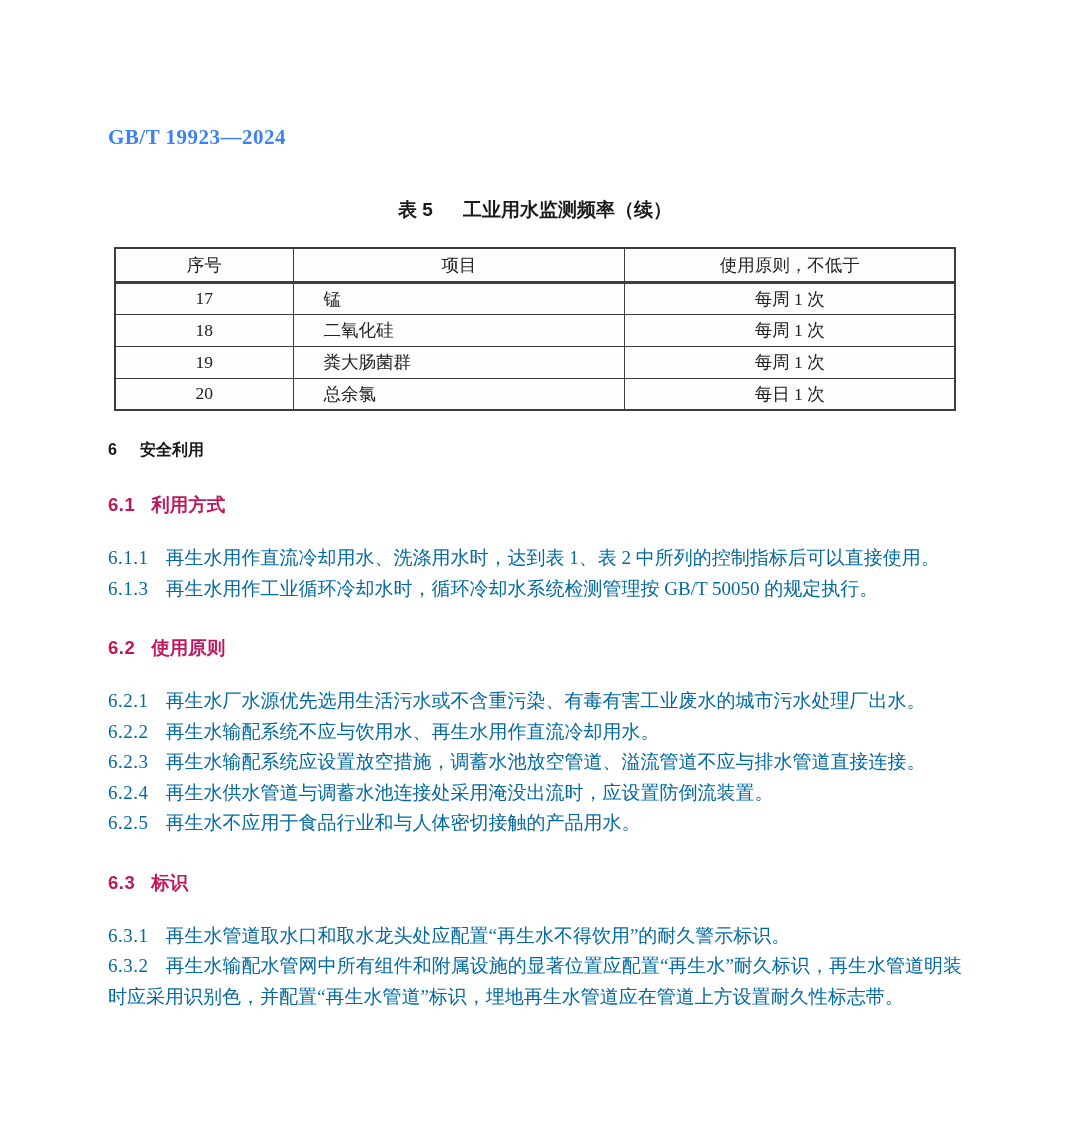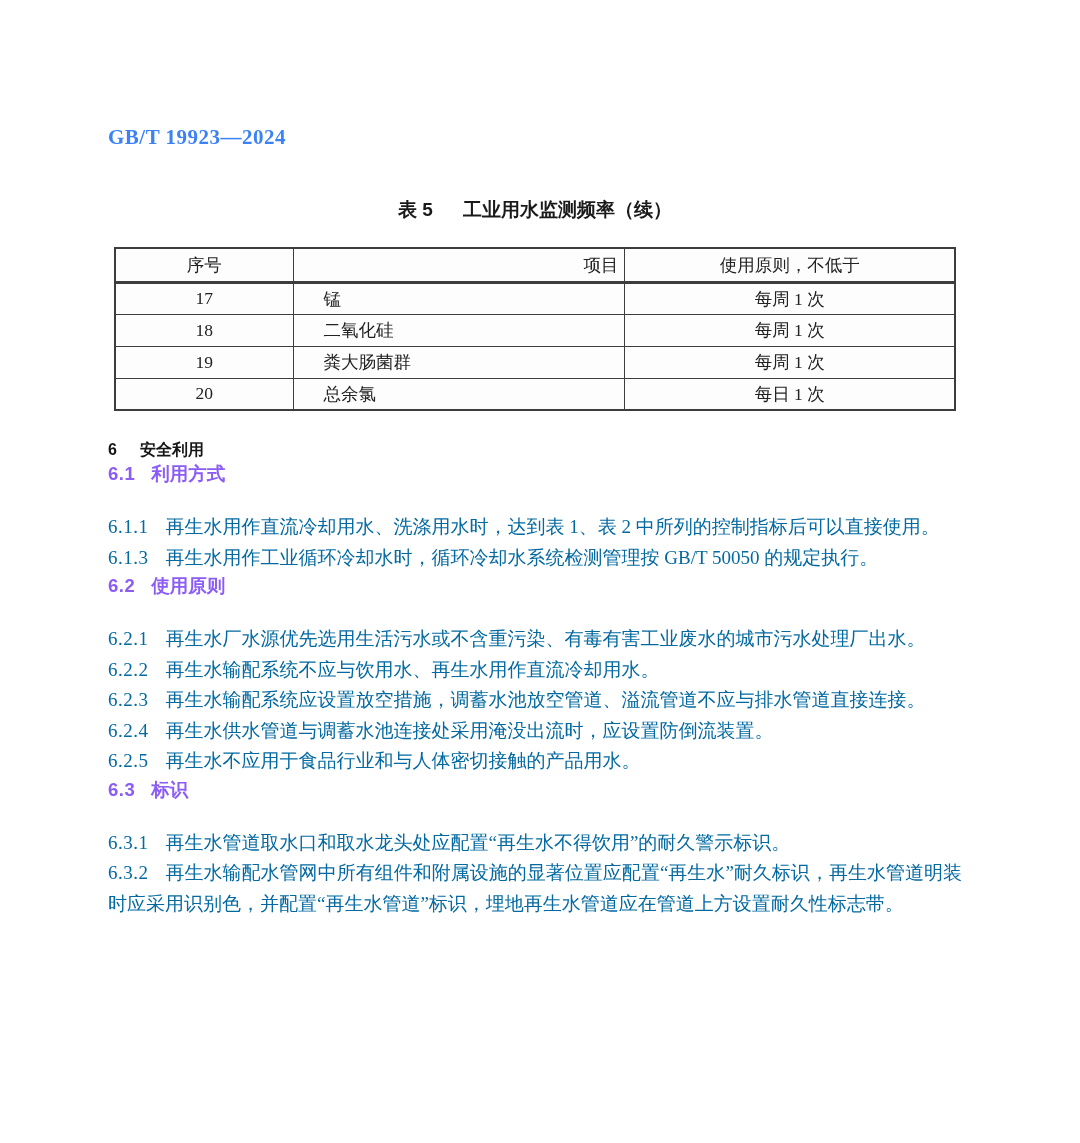--- a/index.html
+++ b/index.html
@@ -40,50 +40,51 @@
     margin-left: 6px;
     width: 842px;
     border-collapse: collapse;
     font-size: 17.5px;
     color: #222;
     table-layout: fixed;
   }
   table.freq-table { border: 2px solid #3d3d3d; }
   .freq-table th, .freq-table td {
     border: 1px solid #3d3d3d;
-    padding: 0 6px;
+    padding: 0 12px;
     height: 32px;
     box-sizing: border-box;
     font-weight: normal;
     background: #fdfdfd;
   }
   .freq-table thead th {
     height: 34px;
     border-bottom: 3px solid #3d3d3d;
   }
   .col-no   { width: 21.2%; text-align: center; }
   .col-item { width: 39.5%; }
   .col-freq { width: 39.3%; text-align: center; }
-  .freq-table thead .col-item { text-align: right; }
+  .freq-table thead .col-item { text-align: center; }
   .freq-table tbody .col-item { text-align: left; padding-left: 30px; }
   
   .section-h1 {
     margin-top: 29px;
     font-family: "Liberation Sans", "DejaVu Sans", sans-serif;
     font-weight: bold;
     font-size: 16px;
     color: #161616;
   }
   .section-h1 .num { margin-right: 22px; letter-spacing: 1px; }
   .section-h2 {
+    margin-top: 31px;
     margin-bottom: 26px;
     font-family: "Liberation Sans", "DejaVu Sans", sans-serif;
     font-weight: bold;
     font-size: 18.5px;
-    color: #8b5cf6;
+    color: #be185d;
   }
   .section-h2 .num { margin-right: 16px; letter-spacing: 0.5px; }
   .para {
     margin: 0;
     font-size: 19px;
     line-height: 30.5px;
     color: #0369a1;
     text-align: justify;
   }
   .para .num { margin-right: 17px; letter-spacing: 0.5px; }

